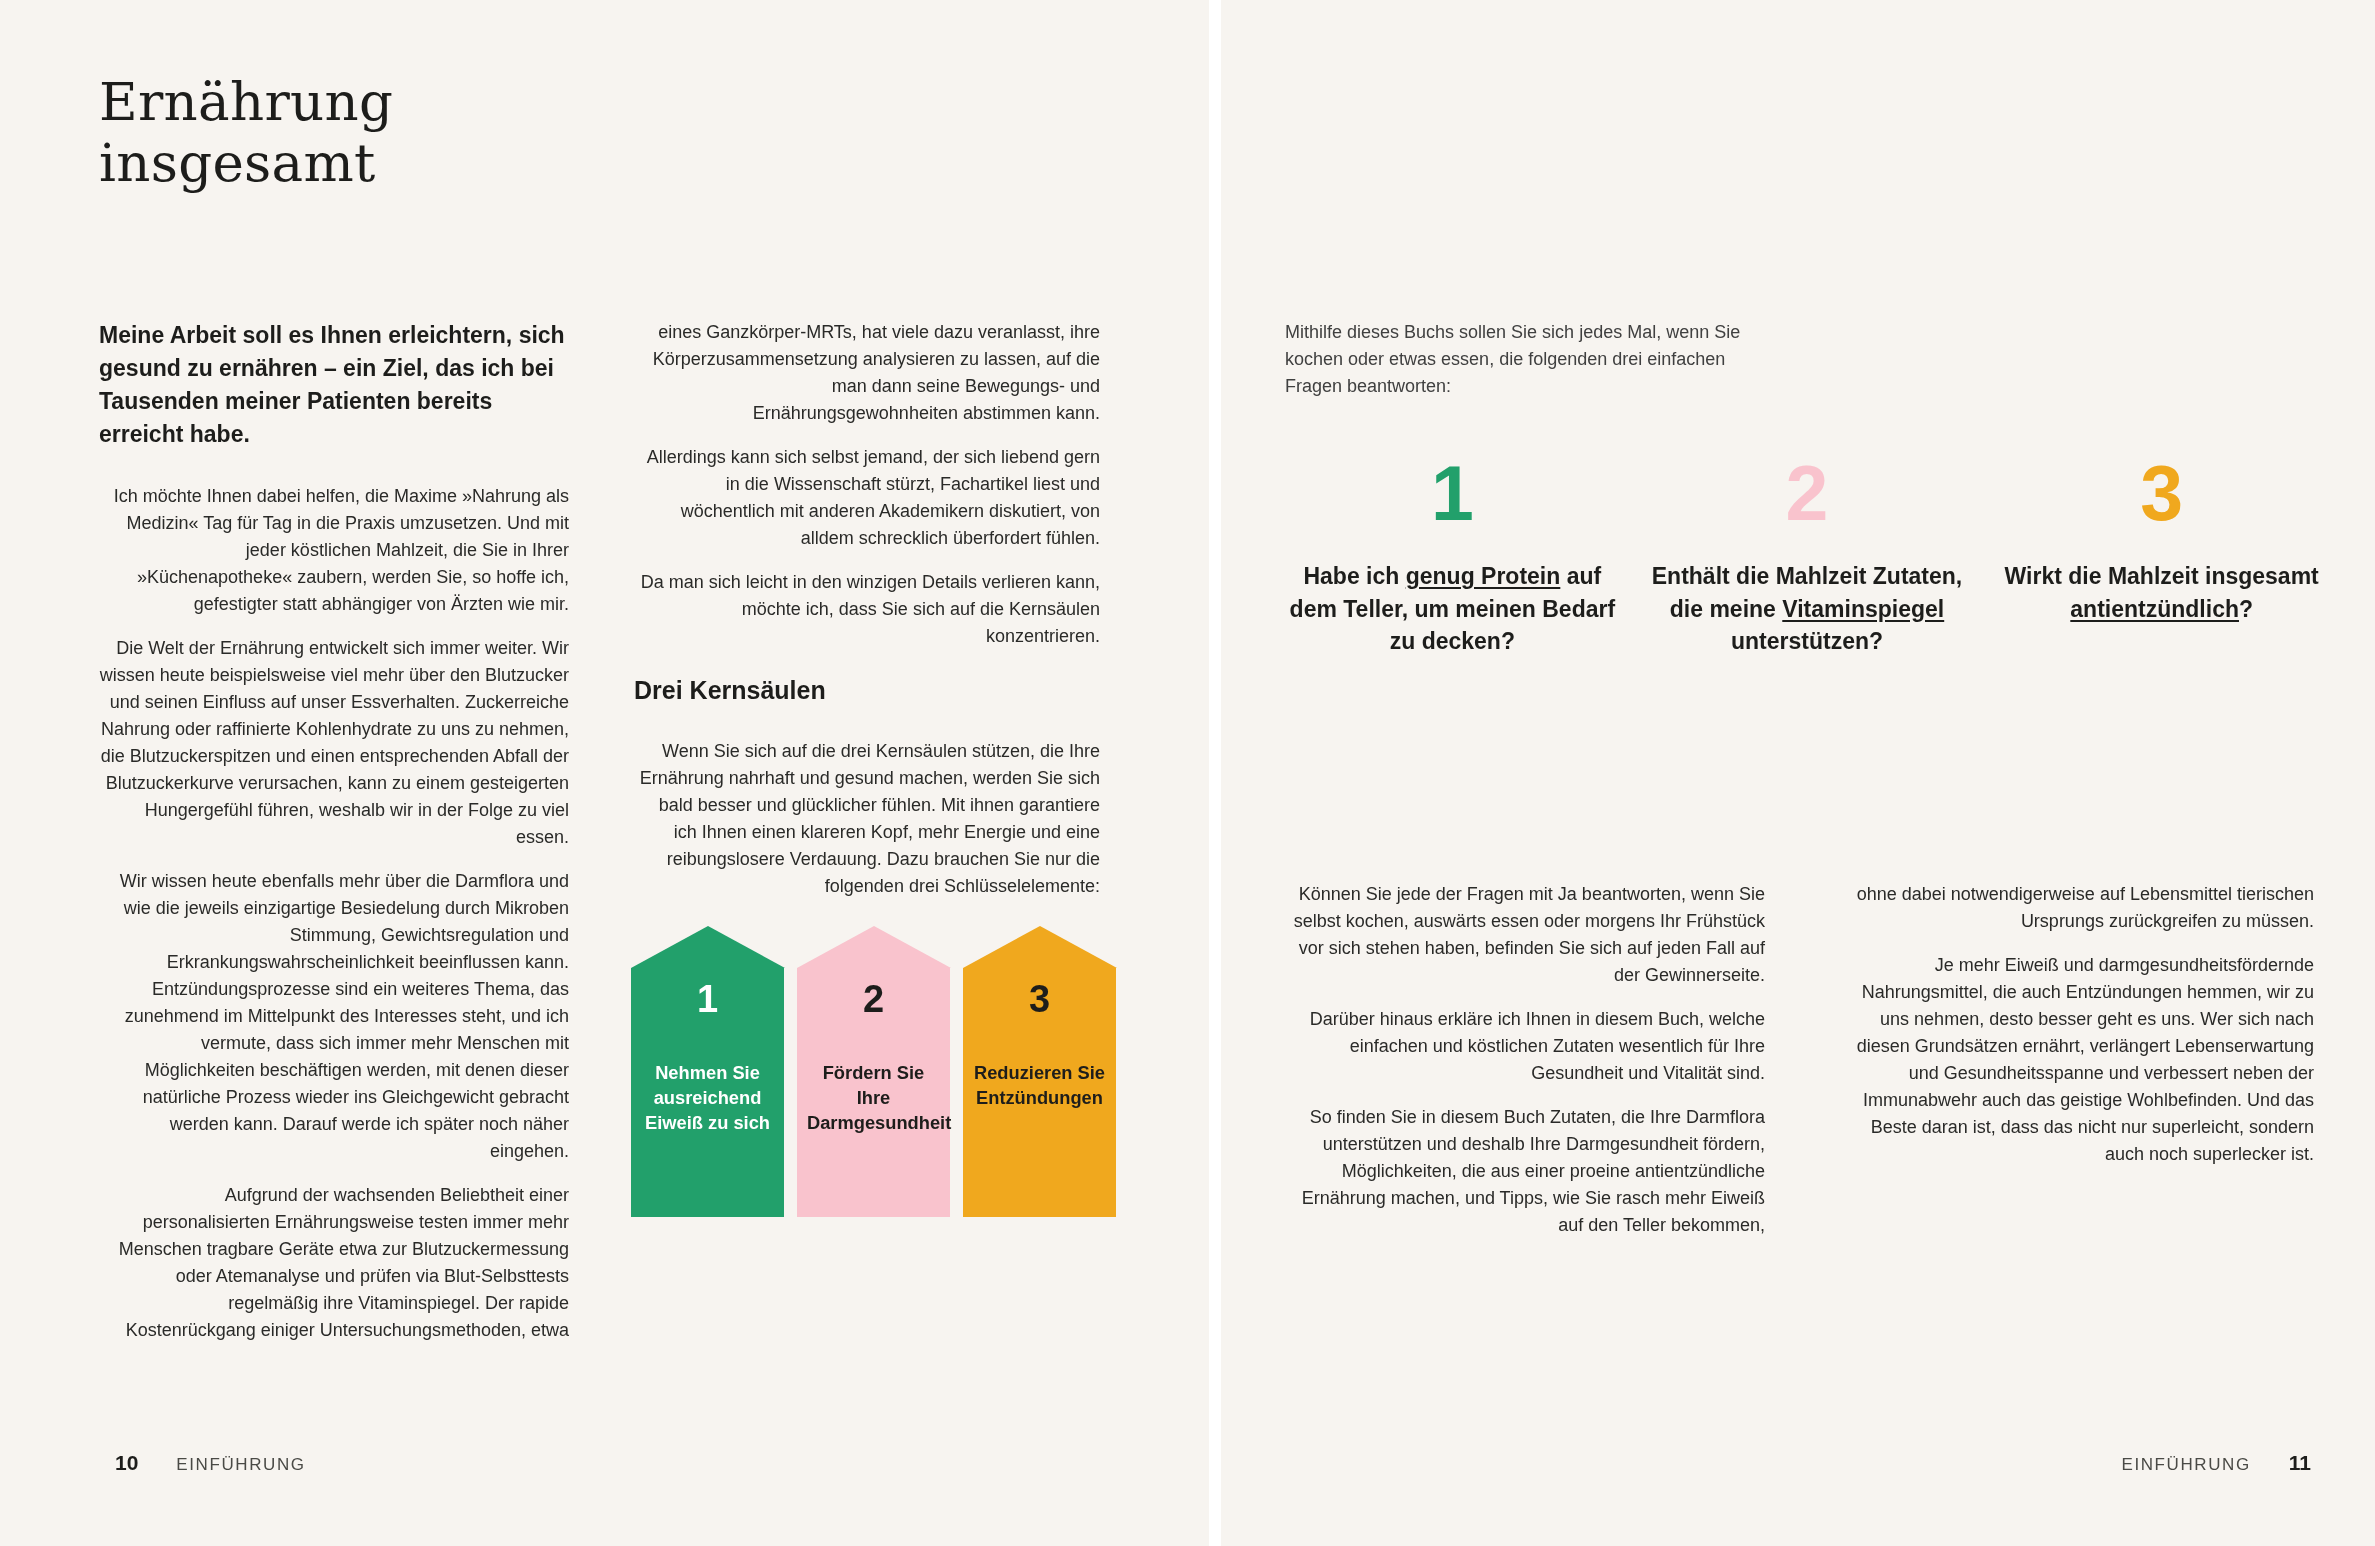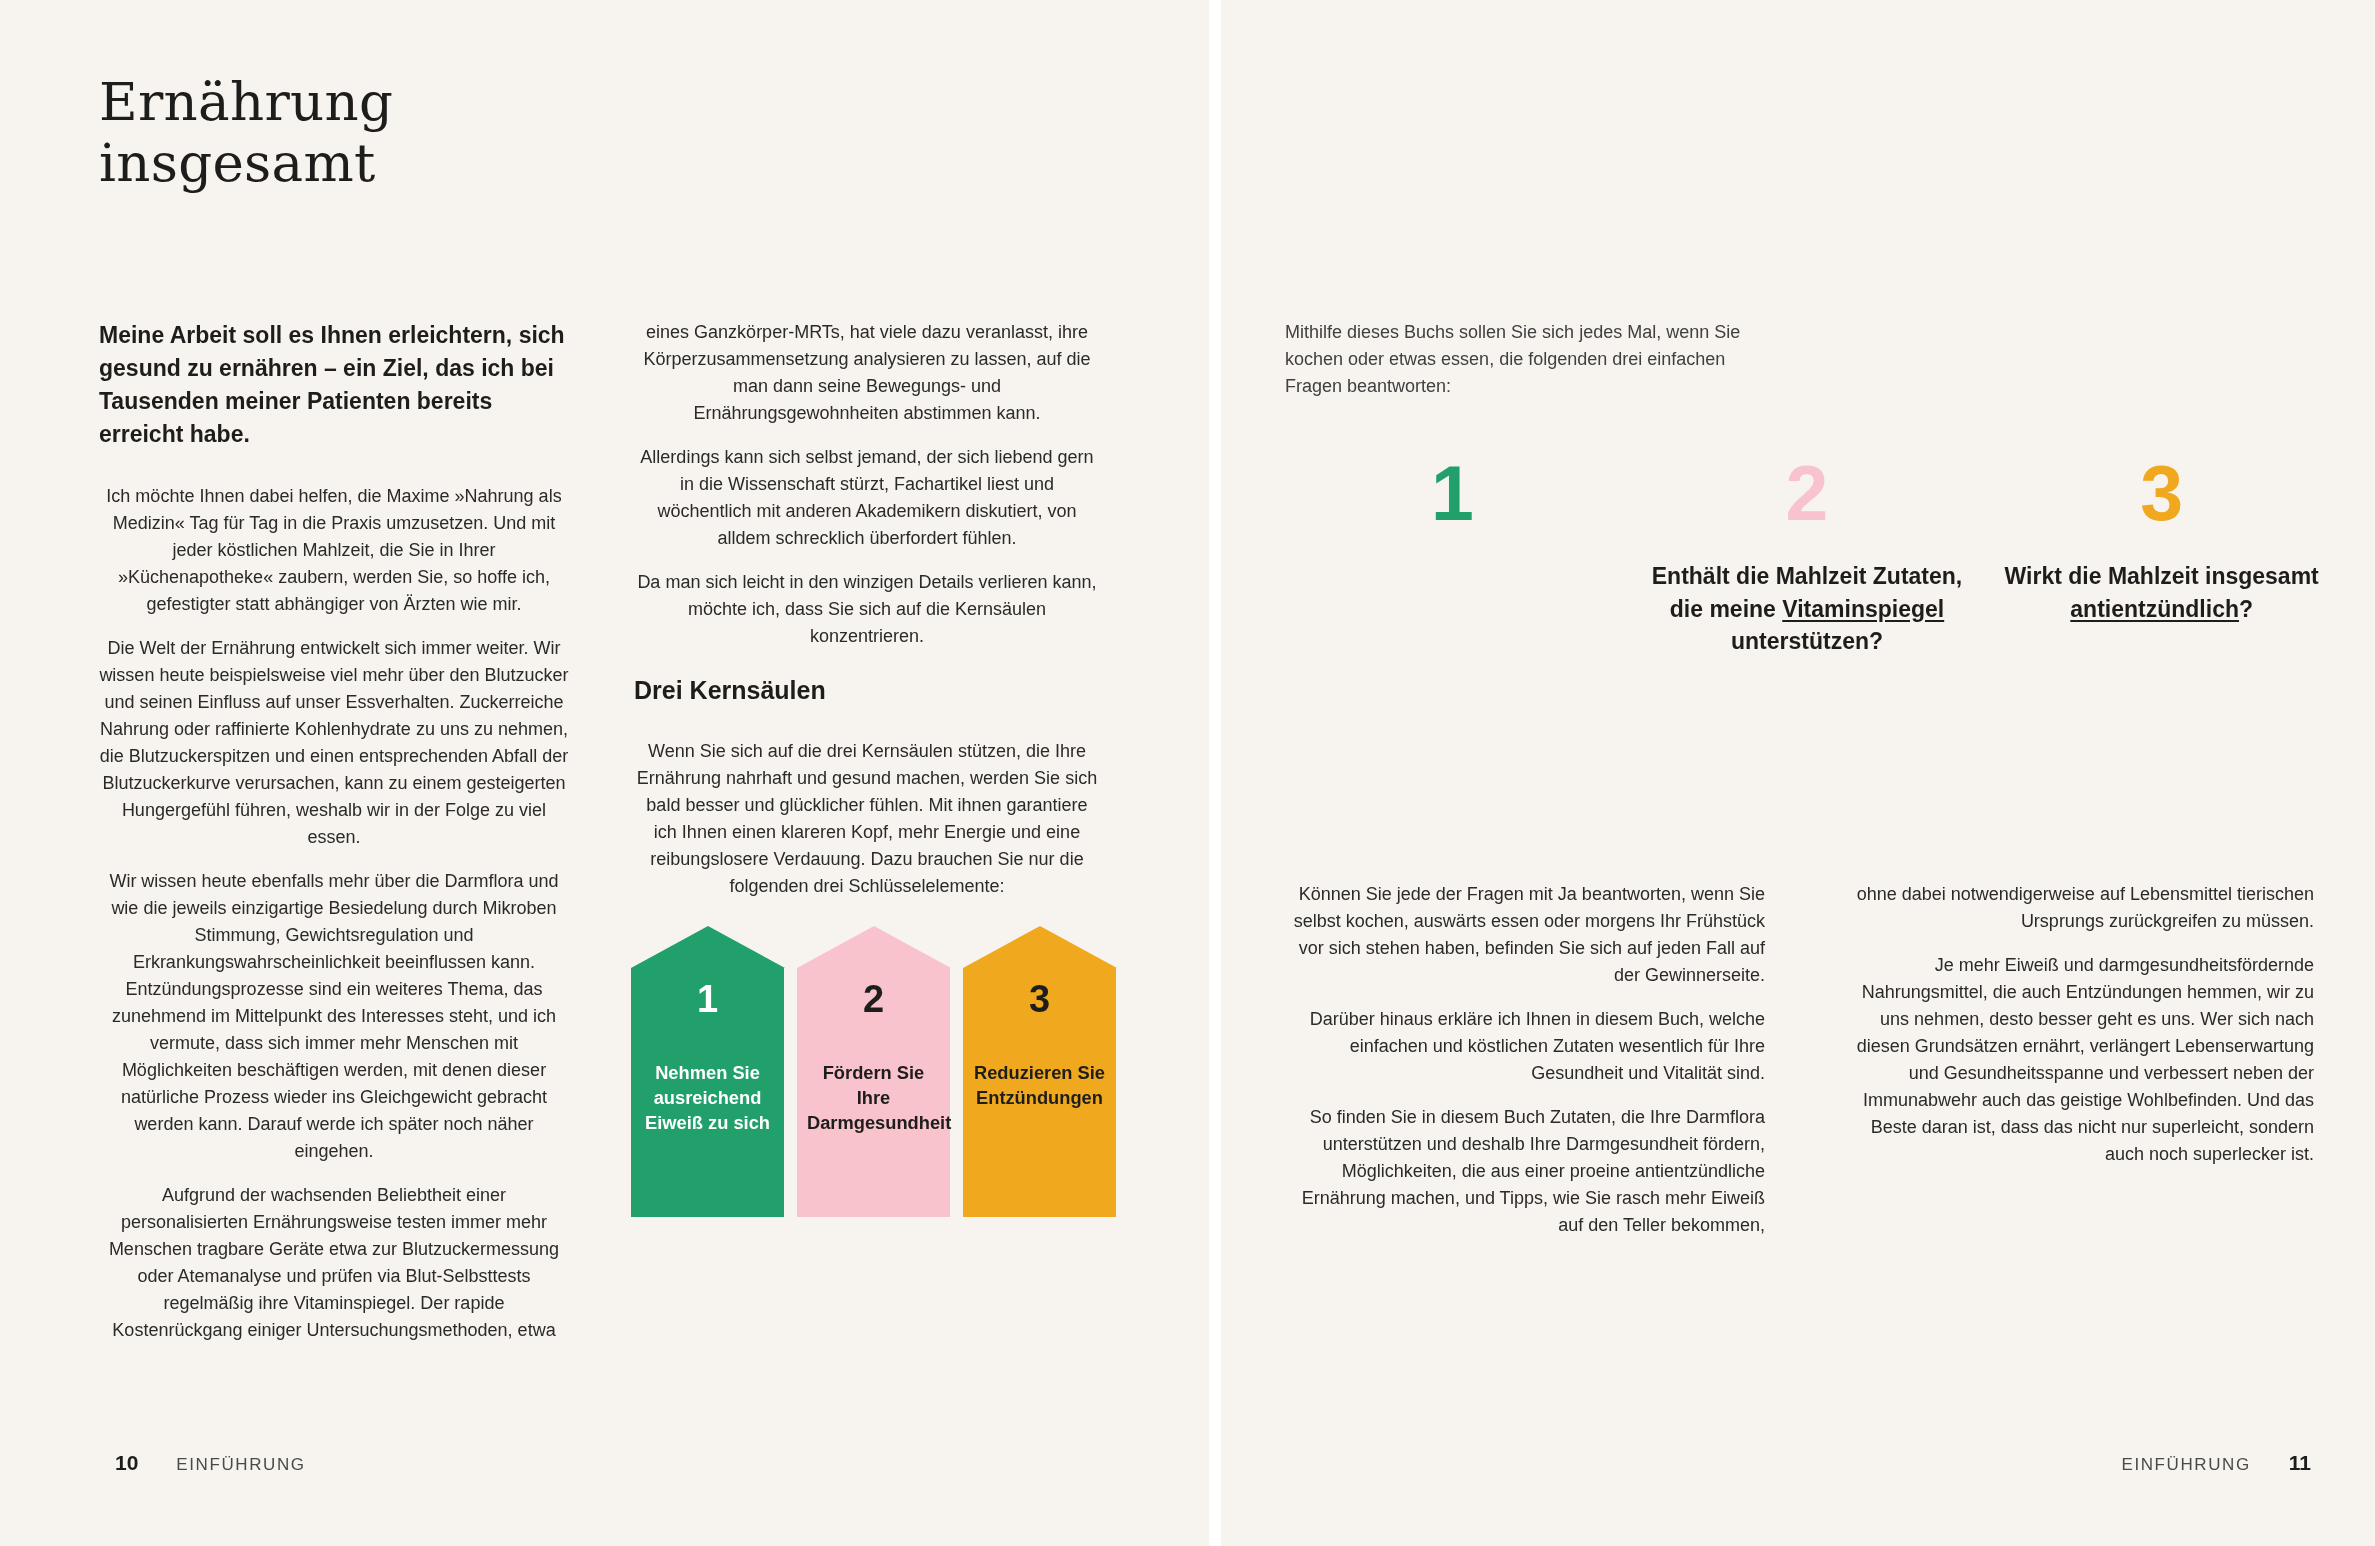--- a/index.html
+++ b/index.html
@@ -61,21 +61,21 @@
     color: #1d1d1b;
   }
   .col {
     position: absolute;
     font-size: 18px;
     line-height: 1.5;
     color: #2a2a28;
   }
   .col p {
     margin: 0 12px 17px 0;
-    text-align: center;
+    text-align: right;
   }
   .col-left {
     left: 99px;
     top: 483px;
     width: 482px;
   }
   .col-mid {
     left: 634px;
     top: 319px;
     width: 478px;
@@ -267,20 +267,21 @@
 
   <div class="gutter"></div>
 
   <div class="page page-right">
 
     <div class="r-intro">Mithilfe dieses Buchs sollen Sie sich jedes Mal, wenn Sie kochen oder etwas essen, die folgenden drei einfachen Fragen beantworten:</div>
 
     <div class="questions">
       <div class="q q1">
         <div class="qnum">1</div>
+        <div class="qtxt"><span>Habe ich </span><u>genug Protein</u><span> auf dem Teller, um meinen Bedarf zu decken?</span></div>
       </div>
       <div class="q q2">
         <div class="qnum">2</div>
         <div class="qtxt"><span>Enthält die Mahlzeit Zutaten, die meine </span><u>Vitaminspiegel</u><span> unterstützen?</span></div>
       </div>
       <div class="q q3">
         <div class="qnum">3</div>
         <div class="qtxt"><span>Wirkt die Mahlzeit insgesamt </span><u>antientzündlich</u><span>?</span></div>
       </div>
     </div>

